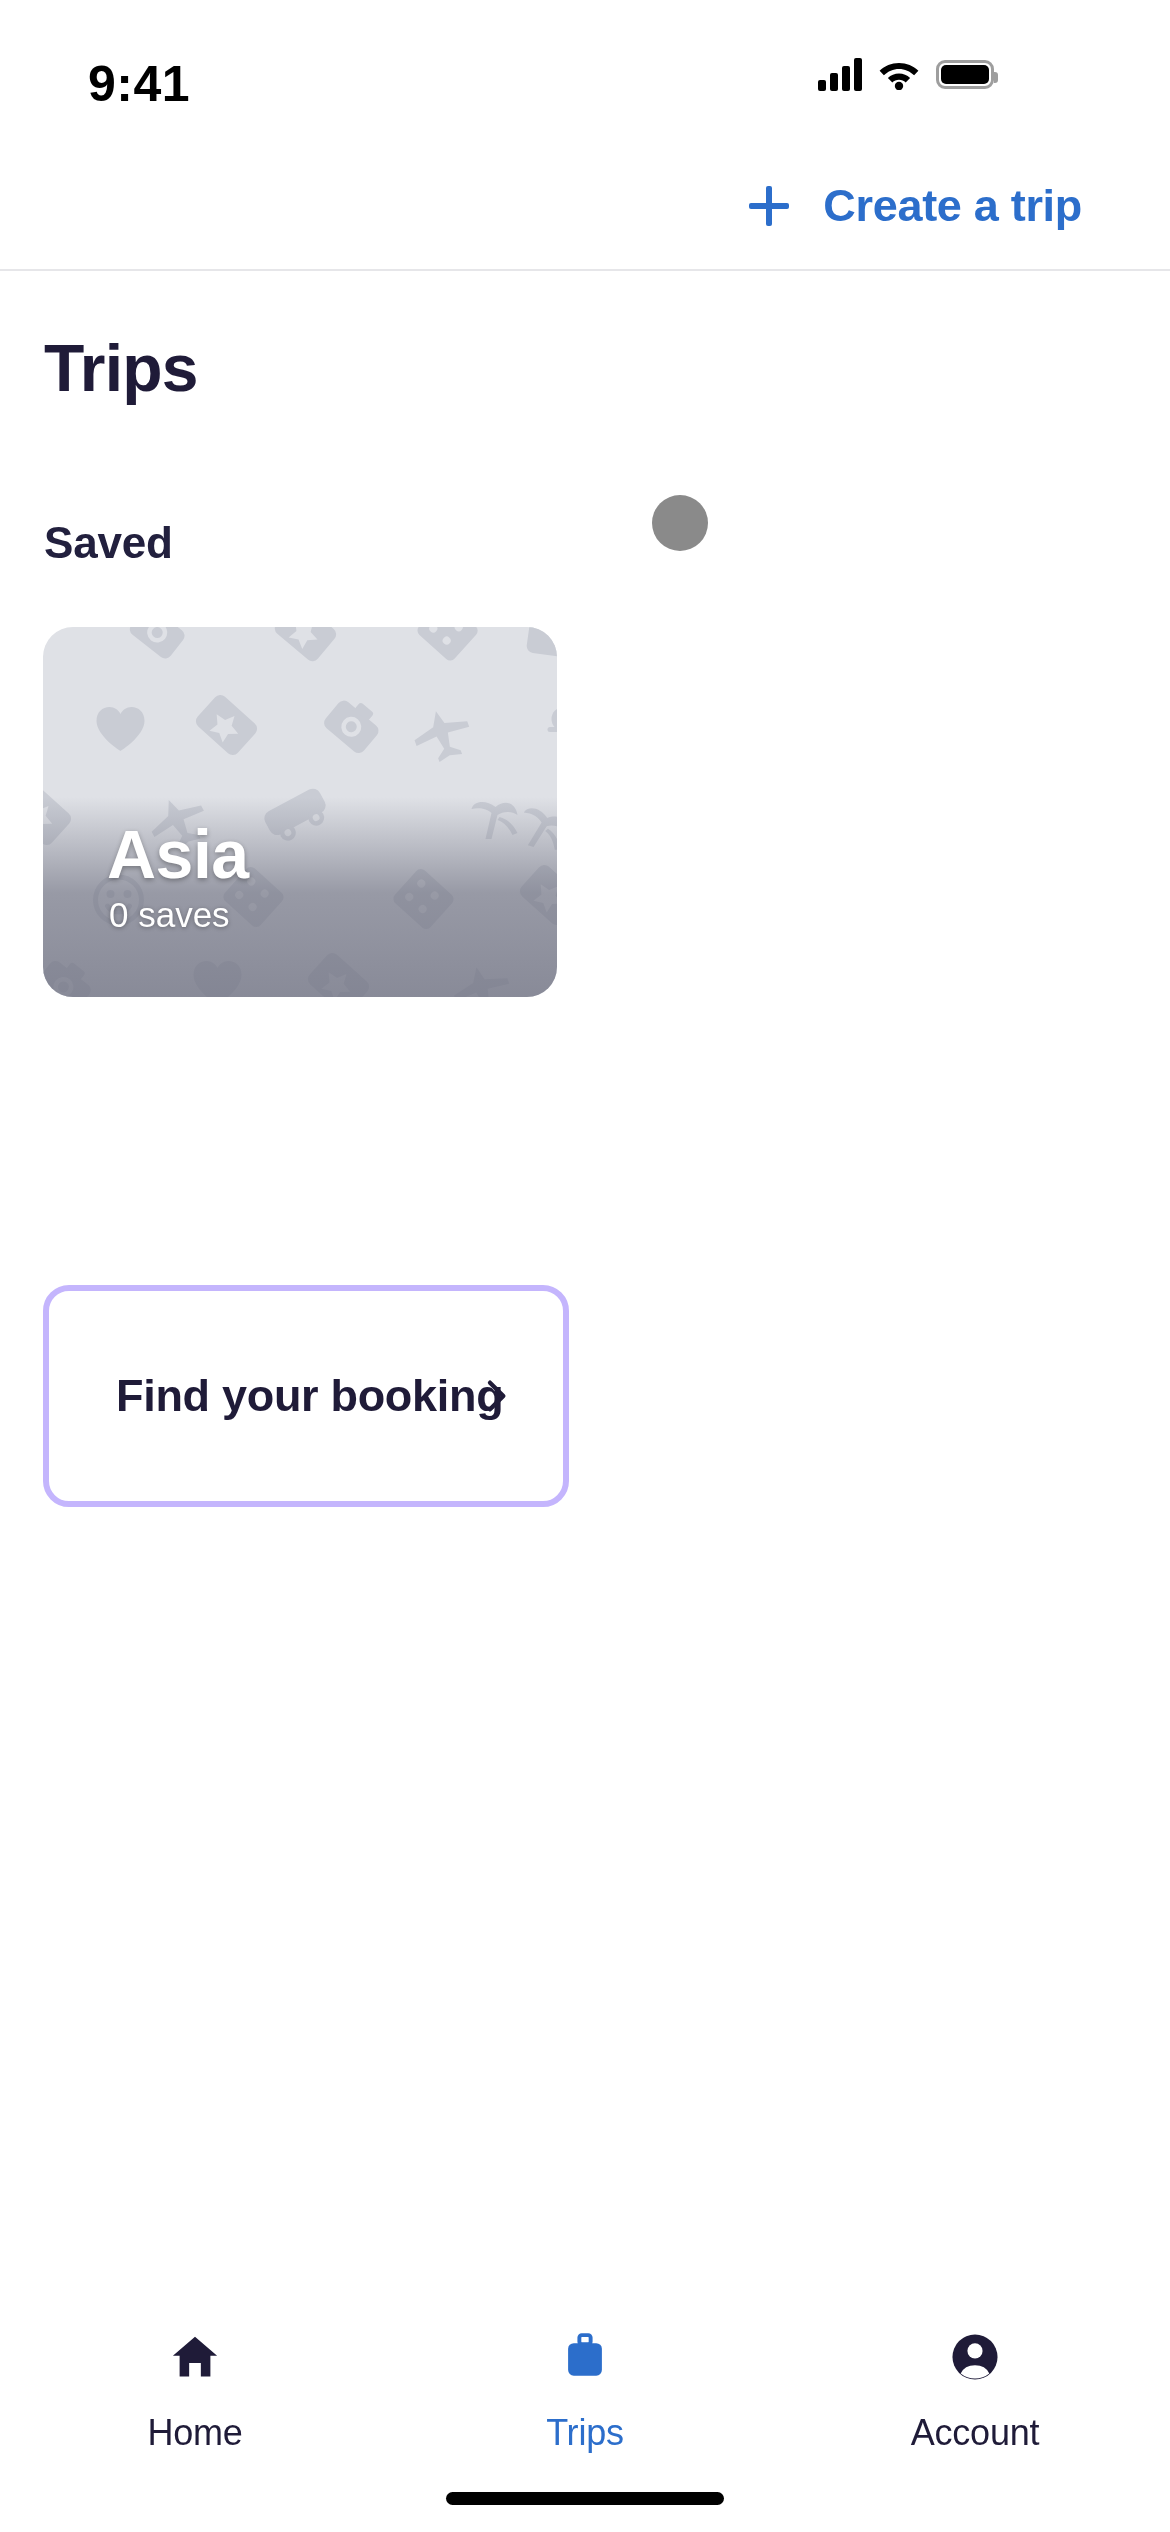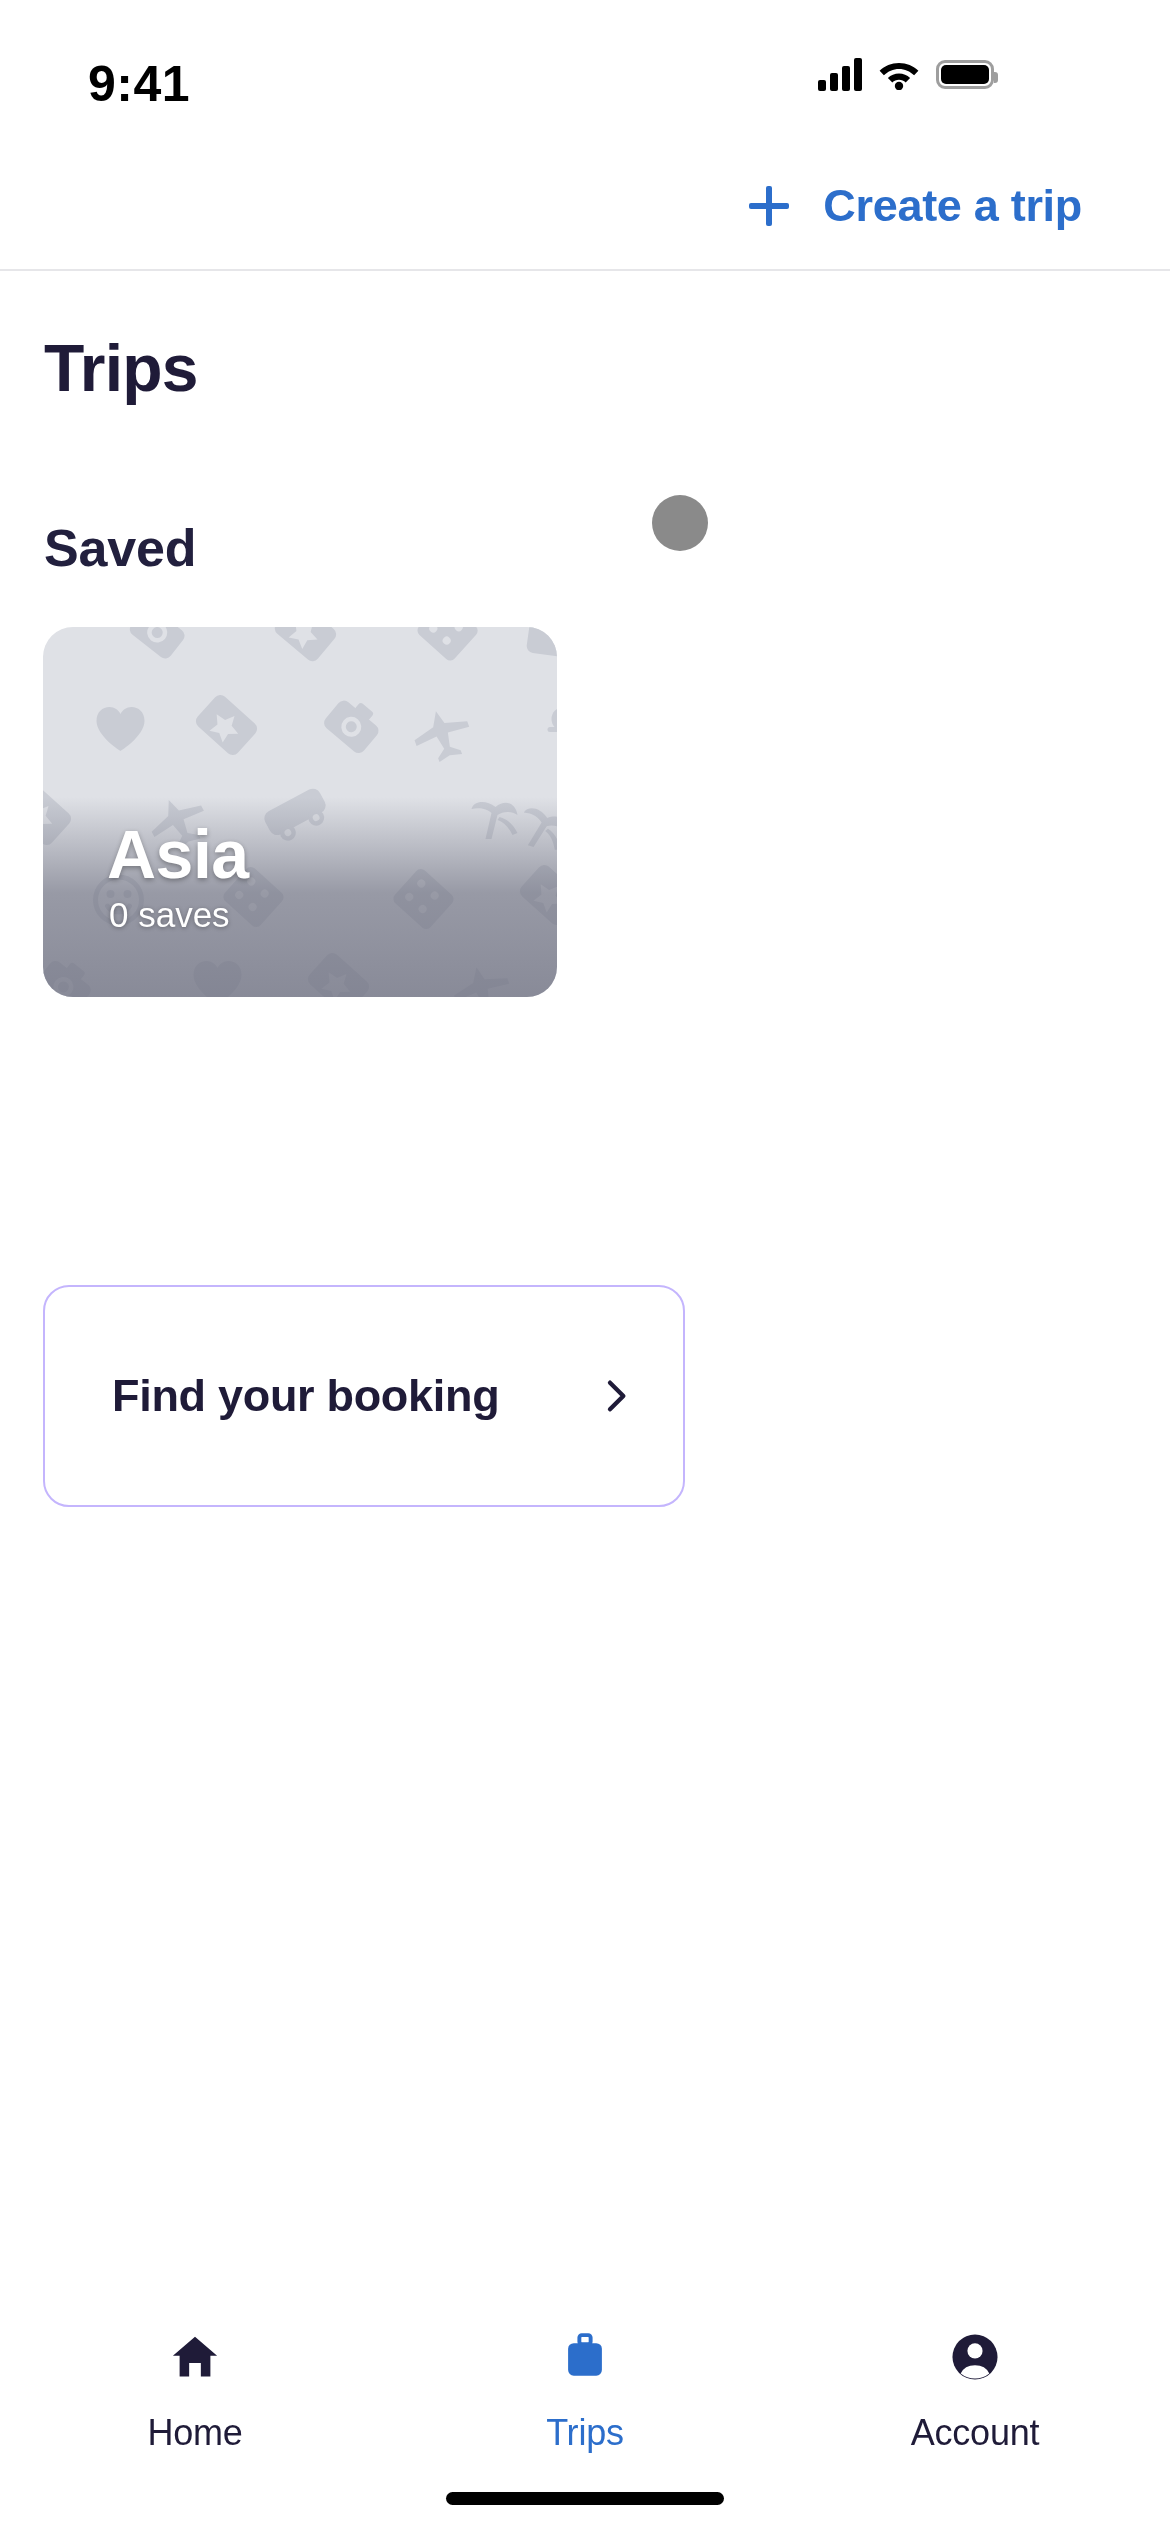--- a/index.html
+++ b/index.html
@@ -63,21 +63,21 @@
   .create-trip-label { font-size:45px; font-weight:700; letter-spacing:-0.3px; }
 
   
   .page-title {
     position:absolute; left:44px; top:330px;
     font-size:66px; font-weight:700; color:#1F1B38;
     letter-spacing:-0.8px;
   }
   .section-title {
     position:absolute; left:44px; top:518px;
-    font-size:52px; font-weight:700; color:#22203E;
+    font-size:44px; font-weight:700; color:#22203E;
     letter-spacing:-0.2px;
   }
 
   
   .trip-card {
     position:absolute; left:43px; top:627px;
     width:514px; height:370px;
     border-radius:30px; overflow:hidden;
     background:#dfe1e6; cursor:pointer;
   }
@@ -101,22 +101,22 @@
   .card-sub {
     position:absolute; left:66px; bottom:62px;
     font-size:35px; font-weight:400; color:#ffffff;
     text-shadow:0 1px 4px rgba(0,0,0,.34);
     text-align:center;
   }
 
   
   .booking-row {
     position:absolute; left:43px; top:1285px;
-    width:642px; height:222px;
-    border:2px solid #c4b5fd; border-radius:26px;
+    width:526px; height:222px;
+    border:6px solid #c4b5fd; border-radius:26px;
     background:#fff; cursor:pointer;
   }
   .booking-label {
     position:absolute; left:67px; top:50%; transform:translateY(-50%);
     font-size:45px; font-weight:700; color:#1F1B38;
     letter-spacing:-0.3px;
   }
   .chev {
     position:absolute; right:48px; top:50%;
     transform:translateY(-50%); width:40px; height:40px;

